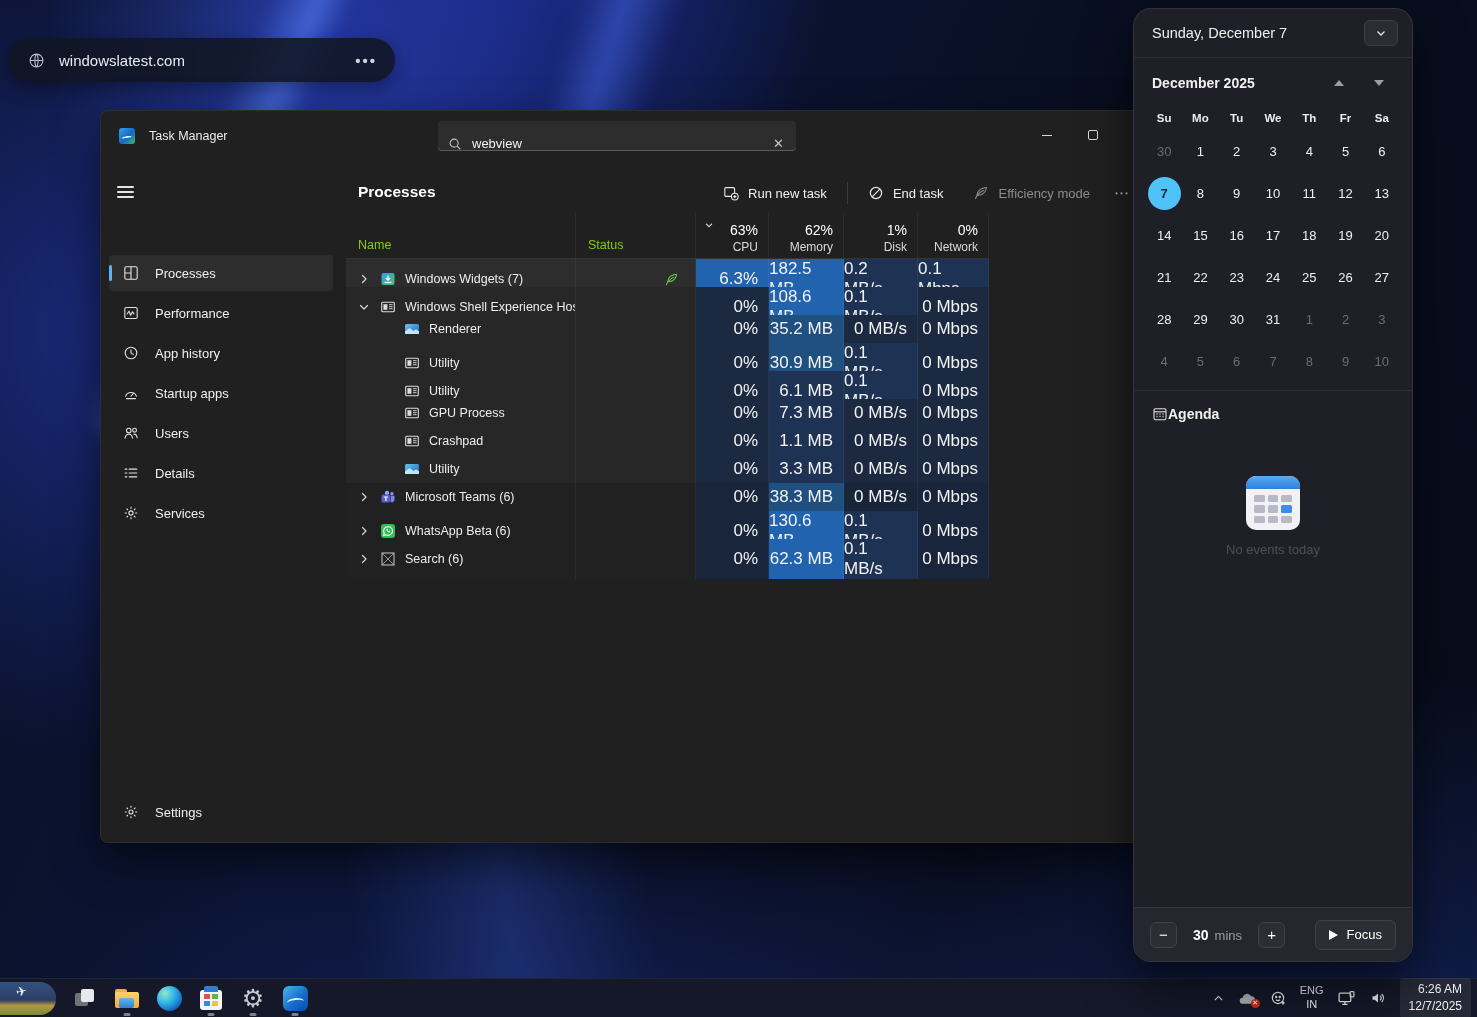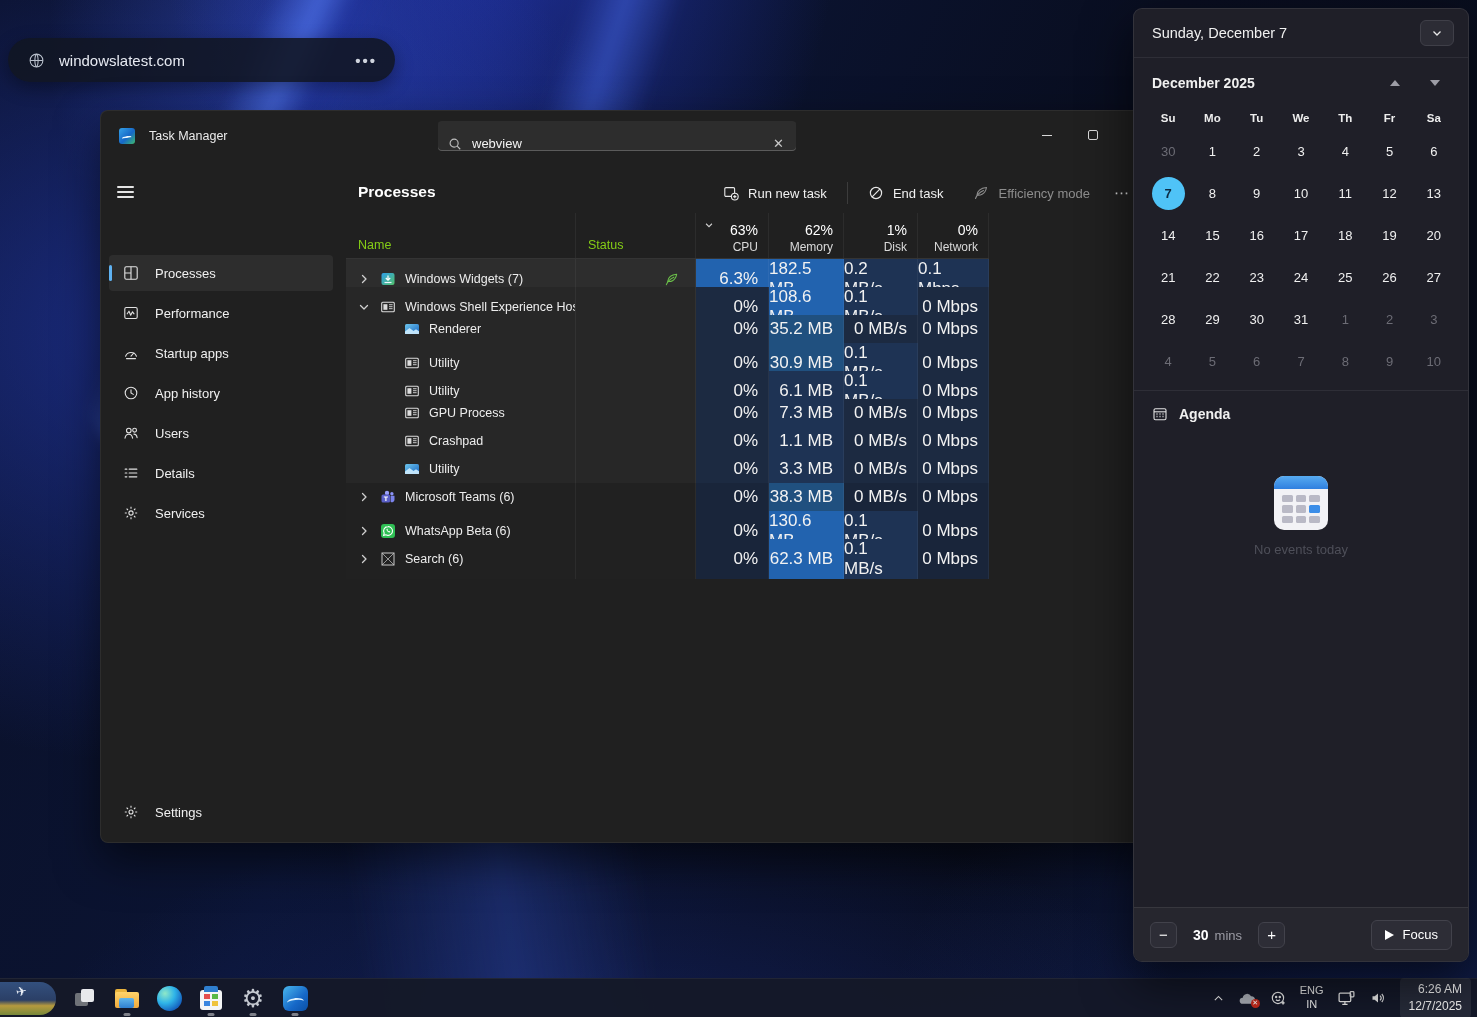--- a/index.html
+++ b/index.html
@@ -105,42 +105,42 @@
   .c-val { justify-content:flex-end; padding-right:10px; font-size:17px; color:#f2f2f2; }
 
   .band-hover .c-name, .band-hover .c-status { background:#2d2d2d; }
   .band-group .c-name, .band-group .c-status { background:#272727; }
   .band-plain .c-name, .band-plain .c-status { background:#212121; }
   .lv0 { background:#1c2a41; } .lv1 { background:#1e3354; }
   .lv3 { background:#20507f; } .lv4 { background:#2263af; }
   .band-plain .lv0 { background:#19253a; }
 
   
-  .flyout { position:absolute; left:1133px; top:8px; width:336px; height:954px; background:#1f1f28;
-    border:1px solid rgba(255,255,255,0.09); border-radius:9px; z-index:50; color:#f0f0f0;
+  .flyout { position:absolute; left:1133px; top:8px; width:280px; height:954px; background:#1f1f28;
+    border:1px solid rgba(255,255,255,0.09); border-radius:18px; z-index:50; color:#f0f0f0;
     box-shadow:0 20px 50px rgba(0,0,0,0.6); overflow:hidden; }
   .fly-head { height:48px; display:flex; align-items:center; padding:0 14px 0 18px; }
   .fly-head .date { font-size:14.5px; flex:1; }
   .chev-btn { width:34px; height:26px; border-radius:6px; background:#2c2c35; border:1px solid #3f3f48;
     display:flex; align-items:center; justify-content:center; }
   .fly-div { height:1px; background:rgba(255,255,255,0.07); }
   .fly-month { display:flex; align-items:center; padding:16px 22px 6px 18px; }
   .fly-month .m { font-size:14px; font-weight:700; flex:1; }
   .tri { width:22px; height:18px; display:flex; align-items:center; justify-content:center; margin-left:18px; }
   .tri i { display:block; width:0; height:0; border-left:5px solid transparent; border-right:5px solid transparent; }
   .tri.up i { border-bottom:6px solid #9d9da6; }
   .tri.down i { border-top:6px solid #9d9da6; }
   .dow { display:grid; grid-template-columns:repeat(7,1fr); padding:14px 12px 0; }
   .dow span { text-align:center; font-size:11.5px; font-weight:700; color:#ededed; }
   .dgrid { display:grid; grid-template-columns:repeat(7,1fr); padding:6px 12px 0; }
   .dcell { height:42px; display:flex; align-items:center; justify-content:center; font-size:13px; color:#f0f0f0; }
   .dcell.out { color:#6c6c75; }
   .dcell .sel { width:33px; height:33px; border-radius:50%; background:#4fc3f7; color:#0d2c44;
     display:flex; align-items:center; justify-content:center; font-weight:700; }
-  .agenda-head { display:flex; align-items:center; gap:11px; padding:15px 18px 10px; }
+  .agenda-head { display:flex; align-items:center; padding:15px 18px 10px; }
   .agenda-head .t { font-size:14px; font-weight:700; }
   .agenda-empty { margin-top:44px; display:flex; flex-direction:column; align-items:center; }
   .cal-illus { width:54px; height:54px; border-radius:10px; background:#f2f2f6; position:relative; overflow:hidden; }
   .cal-illus .bar { position:absolute; left:0; top:0; right:0; height:13px;
     background:linear-gradient(#57abf1,#2f7fdf); }
   .cal-illus .grid9 { position:absolute; left:8px; top:19px; right:8px; bottom:7px; display:grid;
     grid-template-columns:repeat(3,1fr); grid-template-rows:repeat(3,1fr); gap:3px; }
   .cal-illus .grid9 i { background:#b9b9c6; border-radius:1.5px; }
   .cal-illus .grid9 i:nth-child(6) { background:#3b8de8; }
   .agenda-empty .msg { margin-top:12px; font-size:13px; color:#4e4f59; }
@@ -262,35 +262,35 @@
               <svg viewBox="0 0 16 16" fill="none" stroke="#e2e2e2" stroke-width="1.1">
                 <rect x="1.8" y="2.5" width="12.4" height="11" rx="1.5"></rect>
                 <path d="M4.2 8.8l1.8-2.6 1.7 4 1.8-3.4 1.5 2" stroke-linejoin="round" stroke-linecap="round"></path>
               </svg>
             </span>
             <span class="nlabel">Performance</span>
           </div>
           <div class="nav-item">
             <span class="nicon">
               <svg viewBox="0 0 16 16" fill="none" stroke="#e2e2e2" stroke-width="1.1" stroke-linecap="round">
+                <circle cx="8" cy="8" r="5.8"></circle>
+                <path d="M8 4.8V8l2.3 1.4"></path>
+              </svg>
+            </span>
+            <span class="nlabel">App history</span>
+          </div>
+          <div class="nav-item">
+            <span class="nicon">
+              <svg viewBox="0 0 16 16" fill="none" stroke="#e2e2e2" stroke-width="1.1" stroke-linecap="round">
                 <path d="M2.6 11.2a5.8 5.8 0 0110.8 0"></path>
                 <path d="M8 11.2l2.8-3.2"></path>
                 <path d="M3.5 13.6h9"></path>
               </svg>
             </span>
             <span class="nlabel">Startup apps</span>
-          </div>
-          <div class="nav-item">
-            <span class="nicon">
-              <svg viewBox="0 0 16 16" fill="none" stroke="#e2e2e2" stroke-width="1.1" stroke-linecap="round">
-                <circle cx="8" cy="8" r="5.8"></circle>
-                <path d="M8 4.8V8l2.3 1.4"></path>
-              </svg>
-            </span>
-            <span class="nlabel">App history</span>
           </div>
           <div class="nav-item">
             <span class="nicon">
               <svg viewBox="0 0 16 16" fill="none" stroke="#e2e2e2" stroke-width="1.1" stroke-linecap="round">
                 <circle cx="5.8" cy="5.6" r="2.3"></circle>
                 <path d="M2 13.2c.4-2.4 1.9-3.9 3.8-3.9s3.4 1.5 3.8 3.9"></path>
                 <circle cx="11.6" cy="5.2" r="1.9"></circle>
                 <path d="M10.9 9.1c1.7.1 2.9 1.5 3.2 3.6"></path>
               </svg>
             </span>

